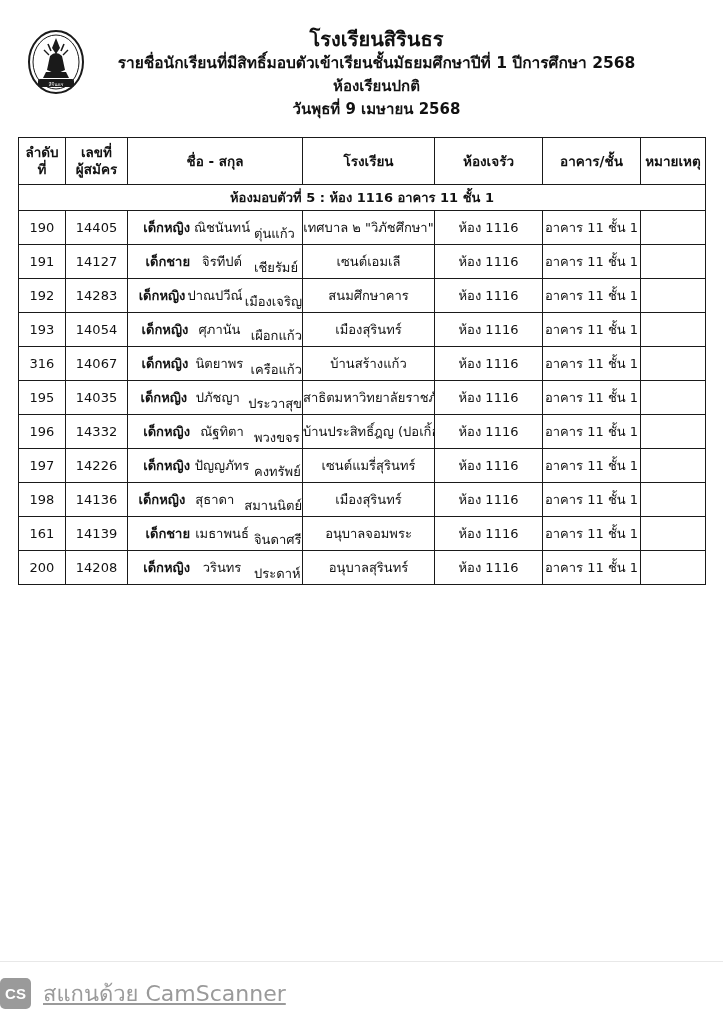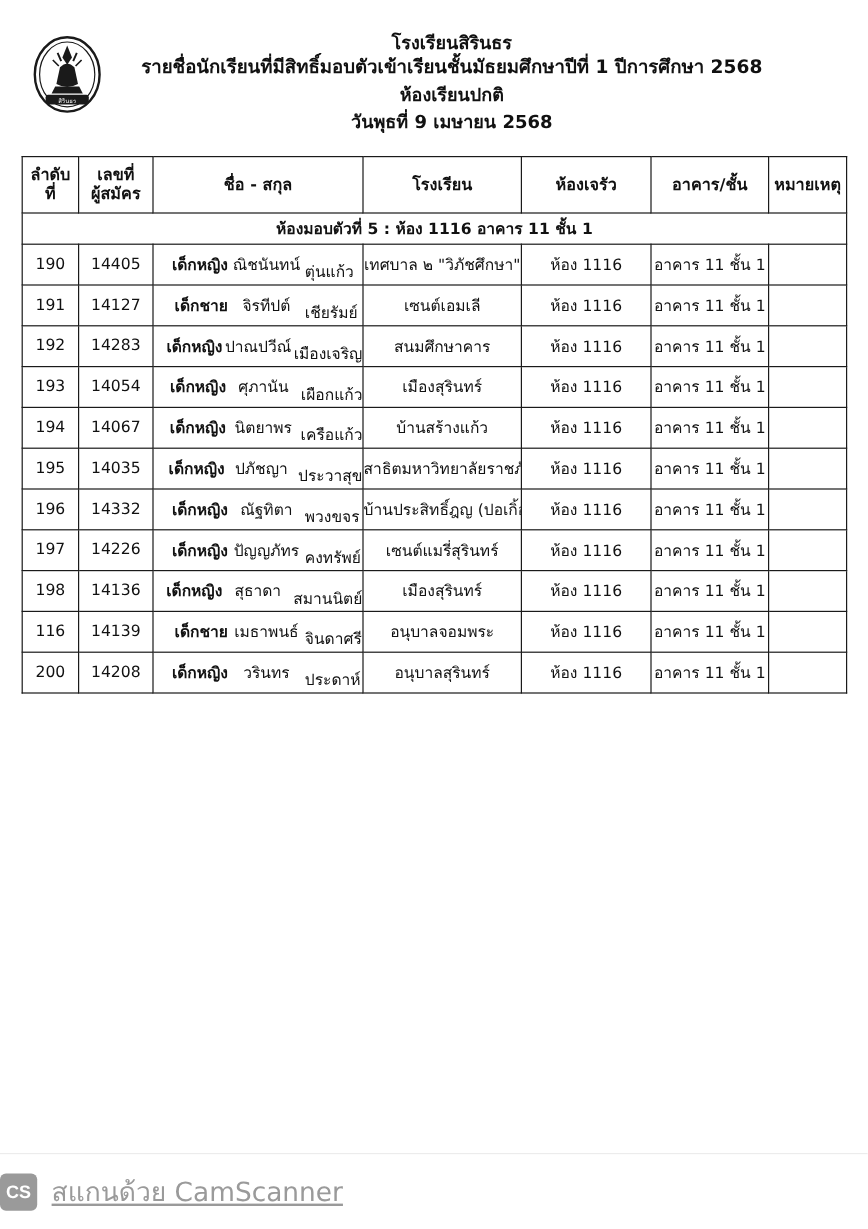--- a/index.html
+++ b/index.html
@@ -35,21 +35,21 @@
     width: 64px;
     height: 68px;
   }
   .logo svg { display: block; }
 
   .title-block {
     margin-left: 50px;
     margin-right: 20px;
   }
   .line1 {
-    font-size: 15px;
+    font-size: 20px;
     font-weight: bold;
     line-height: 1.35;
   }
   .line2 {
     font-size: 15.5px;
     font-weight: bold;
     line-height: 1.4;
   }
   .line3 {
     font-size: 15px;
@@ -277,21 +277,21 @@
                 <span class="firstname">ศุภานัน</span>
                 <span class="lastname">เผือกแก้ว</span>
               </div>
             </td>
             <td>เมืองสุรินทร์</td>
             <td>ห้อง 1116</td>
             <td>อาคาร 11  ชั้น 1</td>
             <td></td>
           </tr>
           <tr>
-            <td>194</td>
+            <td>316</td>
             <td>14067</td>
             <td class="name-cell">
               <div class="name-inner">
                 <span class="prefix">เด็กหญิง</span>
                 <span class="firstname">นิตยาพร</span>
                 <span class="lastname">เครือแก้ว</span>
               </div>
             </td>
             <td>บ้านสร้างแก้ว</td>
             <td>ห้อง 1116</td>
@@ -352,21 +352,21 @@
                 <span class="firstname">สุธาดา</span>
                 <span class="lastname">สมานนิตย์</span>
               </div>
             </td>
             <td>เมืองสุรินทร์</td>
             <td>ห้อง 1116</td>
             <td>อาคาร 11  ชั้น 1</td>
             <td></td>
           </tr>
           <tr>
-            <td>116</td>
+            <td>161</td>
             <td>14139</td>
             <td class="name-cell">
               <div class="name-inner">
                 <span class="prefix">เด็กชาย</span>
                 <span class="firstname">เมธาพนธ์</span>
                 <span class="lastname">จินดาศรี</span>
               </div>
             </td>
             <td>อนุบาลจอมพระ</td>
             <td>ห้อง 1116</td>

